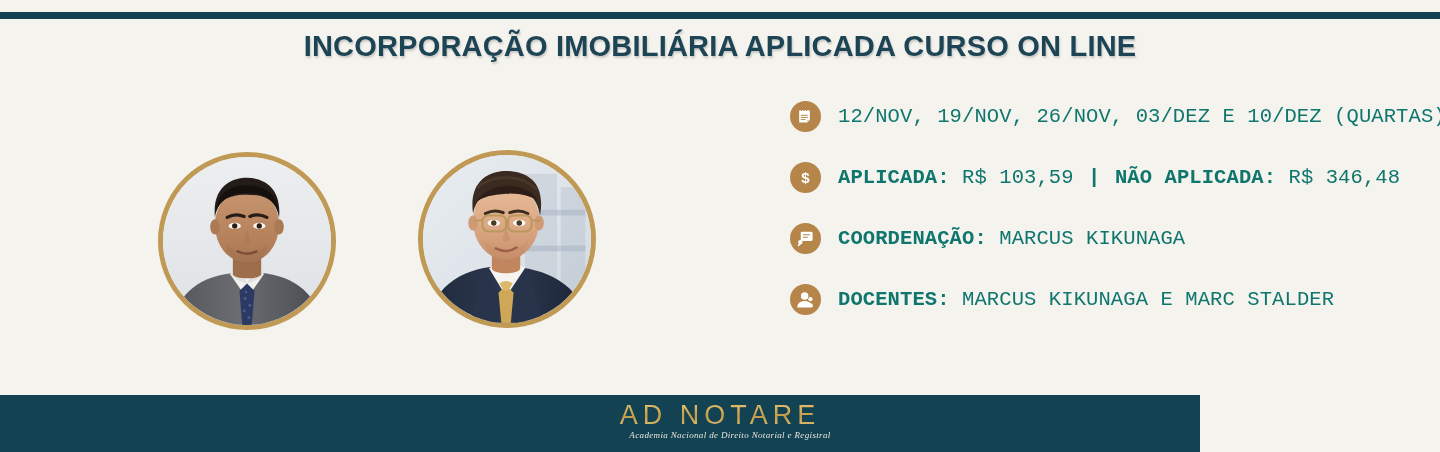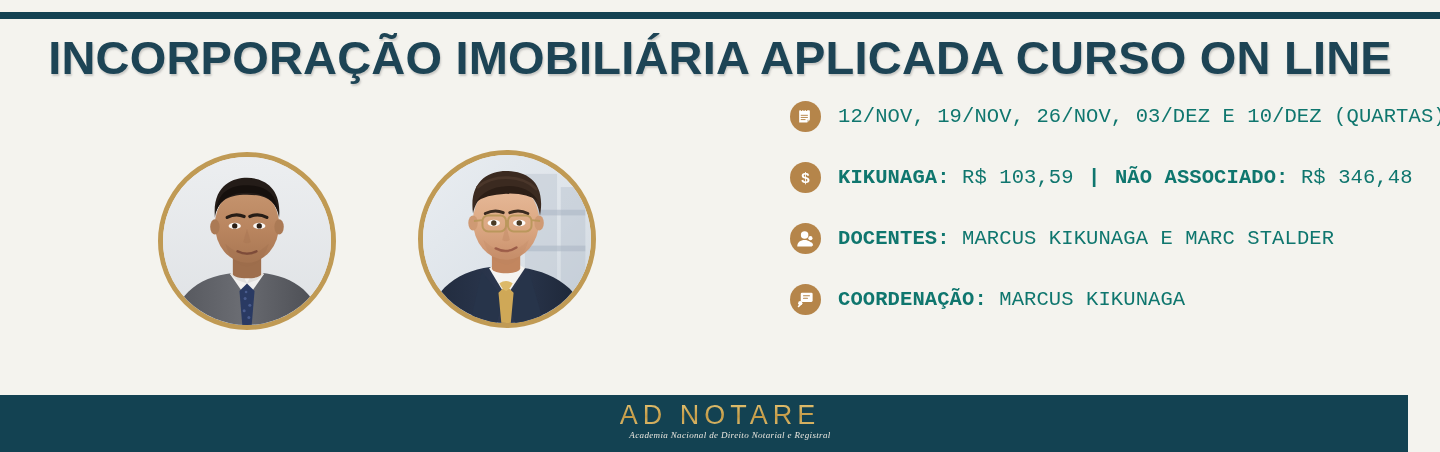--- a/index.html
+++ b/index.html
@@ -33,21 +33,21 @@
   }
 
   
   .title {
     position: absolute;
     left: 0;
     top: 30px;
     width: 1440px;
     text-align: center;
     font-family: "Liberation Sans", sans-serif;
-    font-size: 47px;
+    font-size: 29px;
     font-weight: bold;
     letter-spacing: 0.2px;
     color: #1d4455;
     text-shadow: 1px 2px 2px rgba(120,120,120,0.35);
     white-space: nowrap;
   }
 
   
   .portraits {
     position: absolute;
@@ -111,21 +111,21 @@
     letter-spacing: 0.1px;
   }
   .info-text .lbl { font-weight: bold; }
   .info-text .sep { font-weight: bold; padding: 0 2px; }
 
   
   .footer {
     position: absolute;
     left: 0;
     top: 395px;
-    width: 1408px;
+    width: 1200px;
     height: 57px;
     background: #134252;
   }
   .logo-block {
     position: absolute;
     left: 0;
     top: 6px;
     width: 1440px;
     text-align: center;
   }
@@ -323,40 +323,25 @@
     </div>
 
 
     <div class="info-row">
       <span class="info-icon">
         <svg width="19" height="19" viewBox="0 0 24 24">
           <text x="12" y="18.4" font-family="Liberation Sans, sans-serif" font-size="19" font-weight="bold" fill="#fff" text-anchor="middle">$</text>
         </svg>
       </span>
       <span class="info-text">
-        <span class="lbl">KIKUNAGA:</span>
+        <span class="lbl">APLICADA:</span>
         <span>R$ 103,59</span>
         <span class="sep">|</span>
-        <span class="lbl">NÃO ASSOCIADO:</span>
+        <span class="lbl">NÃO APLICADA:</span>
         <span>R$ 346,48</span>
-      </span>
-    </div>
-
-    <div class="info-row">
-      <span class="info-icon">
-        <svg width="21" height="21" viewBox="0 0 24 24">
-          <circle cx="11" cy="8" r="4.3" fill="#fff"></circle>
-          <path d="M2.6 21c0-4.7 3.8-7.2 8.4-7.2s8.4 2.5 8.4 7.2z" fill="#fff"></path>
-          <circle cx="17.6" cy="11.6" r="2.4" fill="#fff"></circle>
-          <path d="M15.2 20.4c0-2.6 1.1-4.2 2.7-4.2s2.8 1.6 2.8 4.2z" fill="#fff"></path>
-        </svg>
-      </span>
-      <span class="info-text">
-        <span class="lbl">DOCENTES:</span>
-        <span>MARCUS KIKUNAGA E MARC STALDER</span>
       </span>
     </div>
 
     <div class="info-row">
       <span class="info-icon">
         <svg width="19" height="19" viewBox="0 0 24 24">
           <rect x="6" y="3.6" width="15" height="11.4" rx="1.6" fill="#fff"></rect>
           <g stroke="#b5854a" stroke-width="1.4" stroke-linecap="round">
             <path d="M9.5 7.2h7.5"></path>
               <path d="M9.5 10.4h5"></path>
@@ -365,20 +350,35 @@
           <circle cx="5.4" cy="16.6" r="2.7" fill="#fff"></circle>
           <path d="M3.2 20.8l3.6-3.8" stroke="#fff" stroke-width="2.1" stroke-linecap="round"></path>
         </svg>
       </span>
       <span class="info-text">
         <span class="lbl">COORDENAÇÃO:</span>
         <span>MARCUS KIKUNAGA</span>
       </span>
     </div>
 
+    <div class="info-row">
+      <span class="info-icon">
+        <svg width="21" height="21" viewBox="0 0 24 24">
+          <circle cx="11" cy="8" r="4.3" fill="#fff"></circle>
+          <path d="M2.6 21c0-4.7 3.8-7.2 8.4-7.2s8.4 2.5 8.4 7.2z" fill="#fff"></path>
+          <circle cx="17.6" cy="11.6" r="2.4" fill="#fff"></circle>
+          <path d="M15.2 20.4c0-2.6 1.1-4.2 2.7-4.2s2.8 1.6 2.8 4.2z" fill="#fff"></path>
+        </svg>
+      </span>
+      <span class="info-text">
+        <span class="lbl">DOCENTES:</span>
+        <span>MARCUS KIKUNAGA E MARC STALDER</span>
+      </span>
+    </div>
+
   </div>
 
   <div class="footer">
     <div class="logo-block">
       <div class="logo-wordmark">AD NOTARE</div>
       <div class="logo-tagline">Academia Nacional de Direito Notarial e Registral</div>
     </div>
   </div>
 
 </div>

